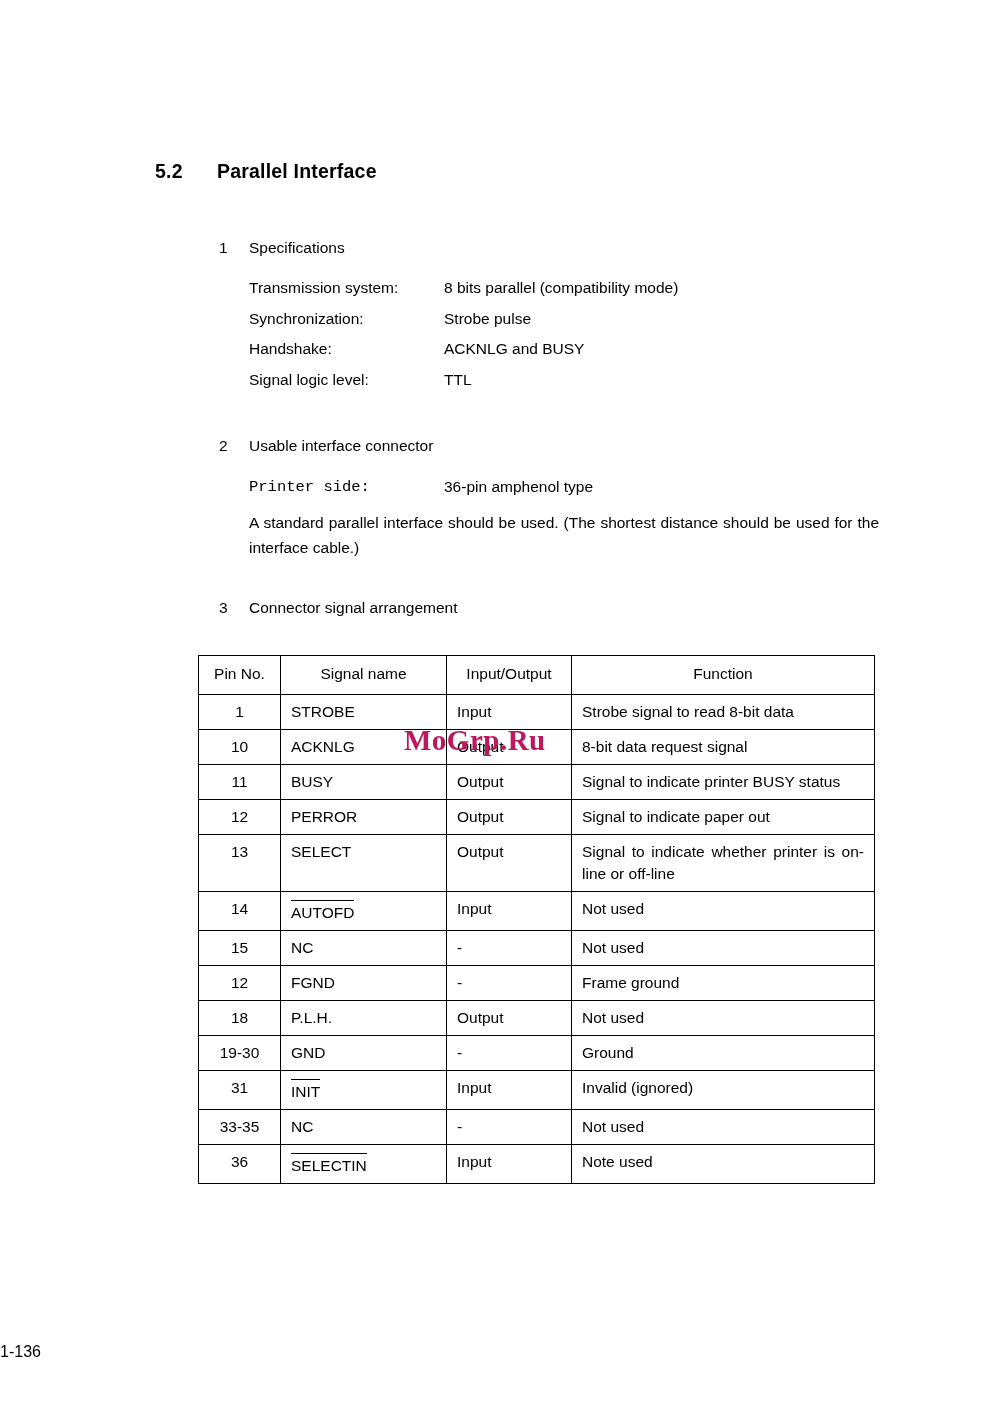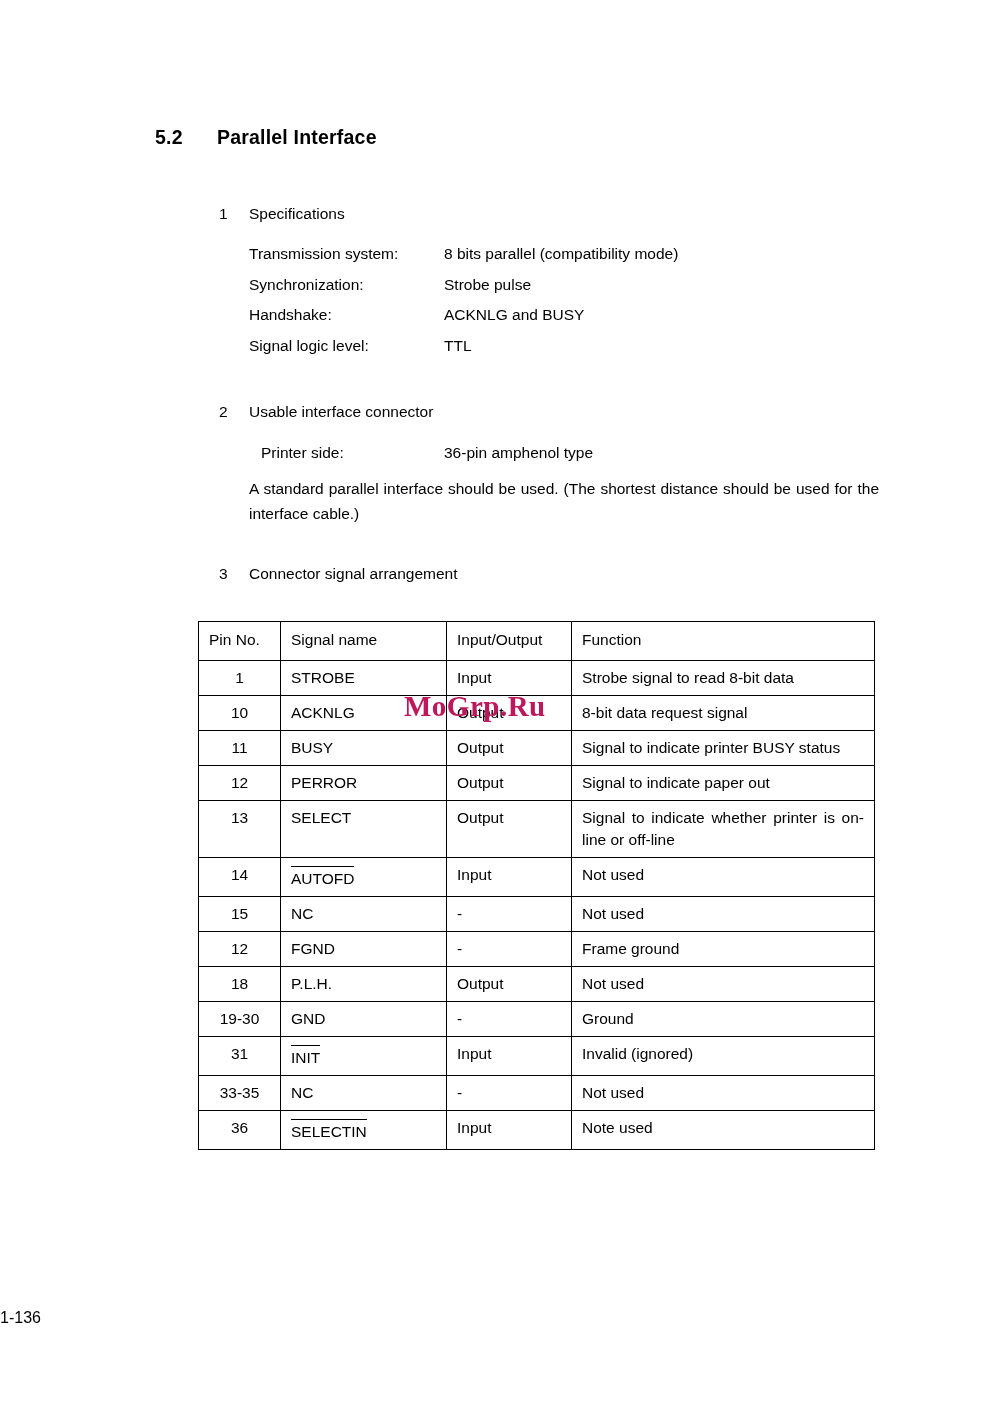--- a/index.html
+++ b/index.html
@@ -11,20 +11,21 @@
     width: 1000px;
     height: 1415px;
     position: relative;
     font-family: "Liberation Sans", sans-serif;
     color: #000000;
     overflow: hidden;
   }
   .page {
     position: absolute;
     inset: 0;
+    margin-top: 34px;
   }
 
   
   .section-heading {
     position: absolute;
     left: 155px;
     top: 126px;
     font-size: 19.5px;
     font-weight: bold;
     letter-spacing: 0.2px;
@@ -79,21 +80,21 @@
   }
 
   
   .conn-row {
     position: absolute;
     left: 249px;
     top: 444px;
     font-size: 15.5px;
     white-space: nowrap;
   }
-  .conn-row .label { position: absolute; left: 12px; top: 0; }
+  .conn-row .label { position: absolute; left: 0; top: 0; font-family: Liberation Mono, monospace; }
   .conn-row .value { position: absolute; left: 195px; top: 0; }
 
   .conn-note {
     position: absolute;
     left: 249px;
     top: 476px;
     width: 630px;
     font-size: 15.5px;
     line-height: 25px;
     text-align: justify;
@@ -115,21 +116,21 @@
     vertical-align: top;
     font-weight: normal;
     line-height: 22px;
   }
   .pin-table col.c-pin   { width: 82px; }
   .pin-table col.c-sig   { width: 166px; }
   .pin-table col.c-io    { width: 125px; }
   .pin-table col.c-fn    { width: 303px; }
 
   .pin-table thead th {
-    text-align: left;
+    text-align: center;
     height: 24px;
     padding-top: 7px;
     padding-bottom: 7px;
   }
   .pin-table td.pin {
     text-align: center;
   }
   .pin-table td.fn.justify {
     text-align: justify;
   }

